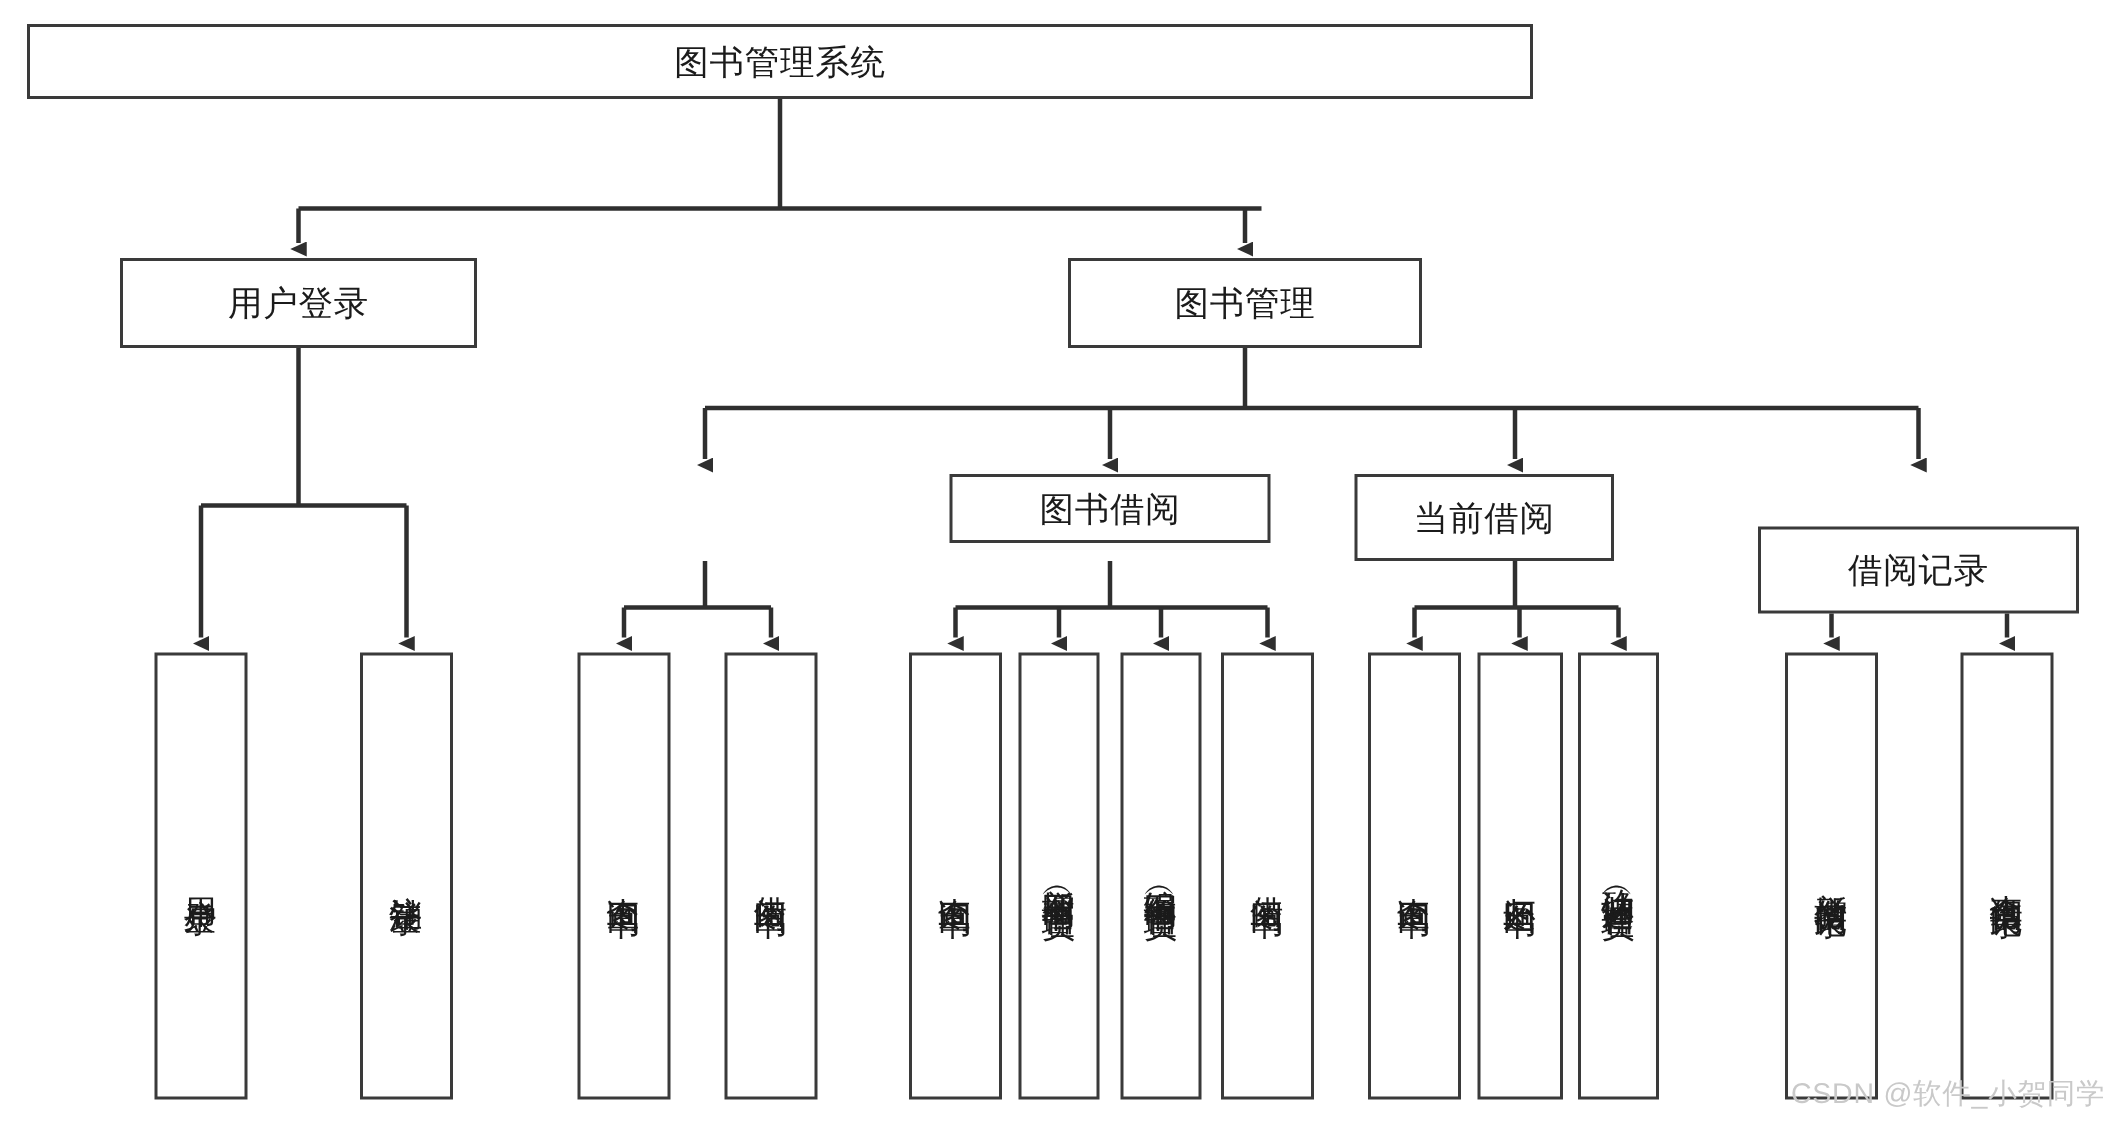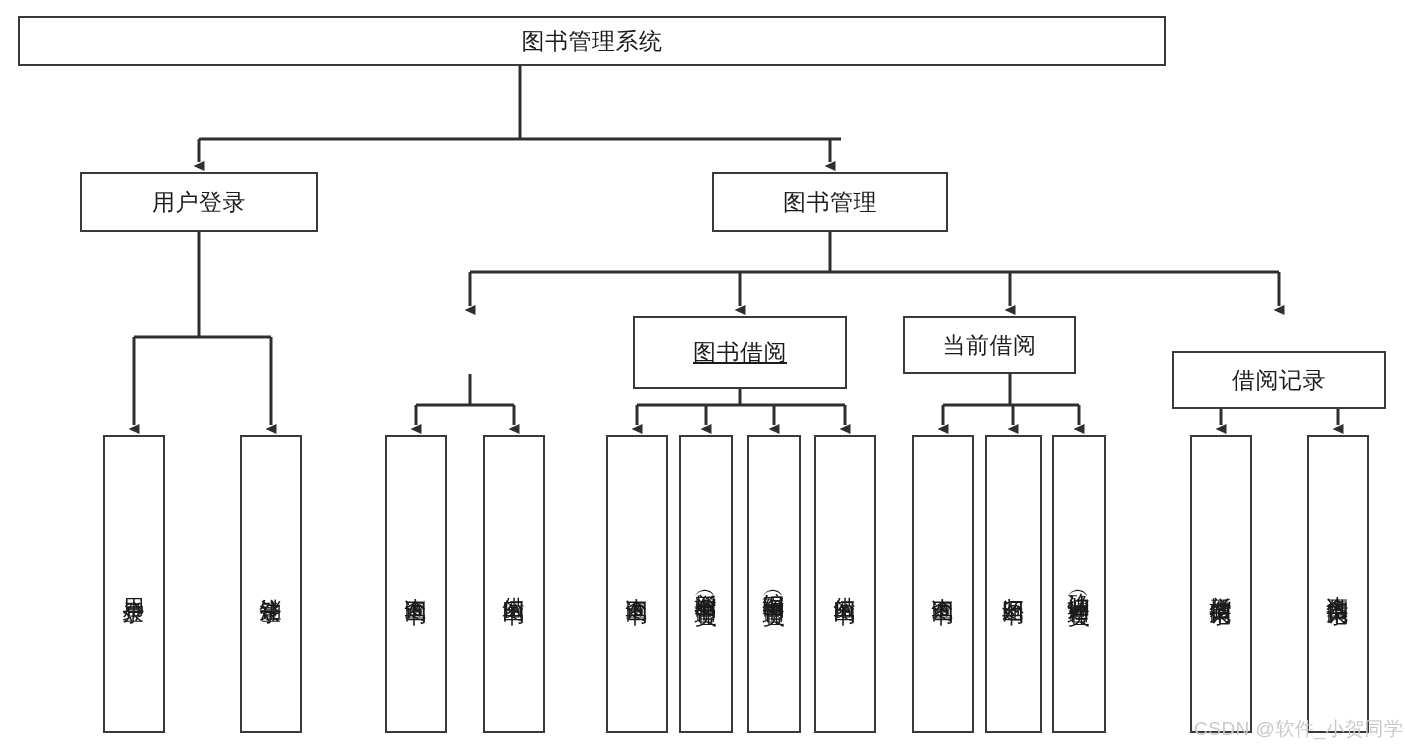--- a/index.html
+++ b/index.html
@@ -110,32 +110,32 @@
       <path d="M1013,405 L1013,425" marker-end="url(#arrow)"></path>
       <path d="M1079,405 L1079,425" marker-end="url(#arrow)"></path>
 
       <path d="M1279,374 L1279,405"></path>
       <path d="M1221,405 L1338,405"></path>
       <path d="M1221,405 L1221,425" marker-end="url(#arrow)"></path>
       <path d="M1338,405 L1338,425" marker-end="url(#arrow)"></path>
     </g>
   </svg>
 
-  <div class="node" style="left:18px;top:16px;width:1148px;height:50px;">
+  <div class="node" style="left:18px;top:16px;width:1004px;height:50px;">
     <span class="label">图书管理系统</span>
   </div>
 
   <div class="node" style="left:80px;top:172px;width:238px;height:60px;">
     <span class="label">用户登录</span>
   </div>
   <div class="node" style="left:712px;top:172px;width:236px;height:60px;">
     <span class="label">图书管理</span>
   </div>
 
-  <div class="node" style="left:633px;top:316px;width:214px;height:73px;text-decoration:underline;">
+  <div class="node" style="left:633px;top:316px;width:214px;height:46px;">
     <span class="label">图书借阅</span>
   </div>
   <div class="node" style="left:903px;top:316px;width:173px;height:58px;">
     <span class="label">当前借阅</span>
   </div>
   <div class="node" style="left:1172px;top:316px;width:214px;height:58px;margin-top:35px;">
     <span class="label">借阅记录</span>
   </div>
 
   <div class="node leaf" style="left:103px;top:435px;width:62px;height:298px;">

